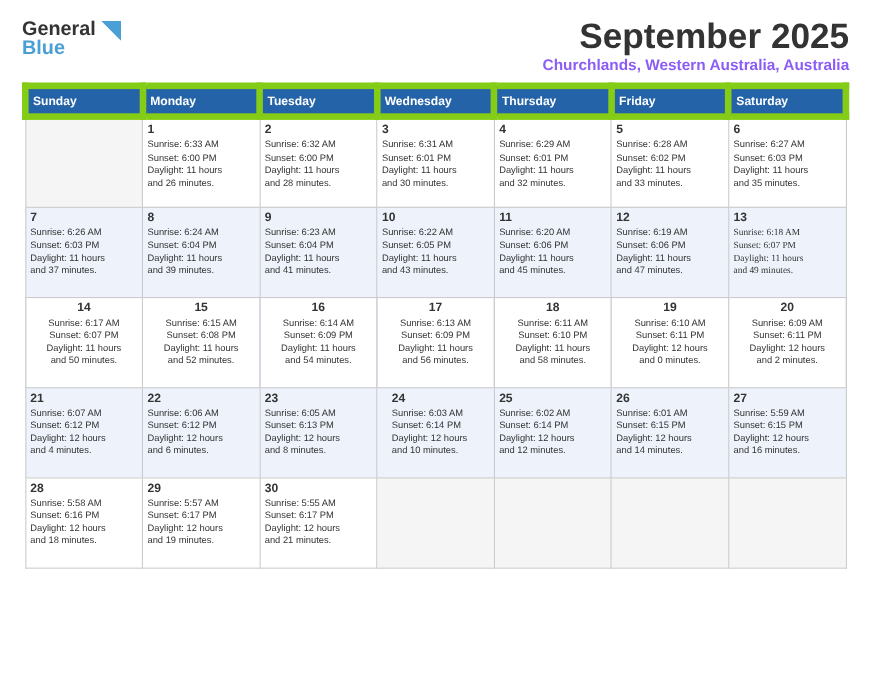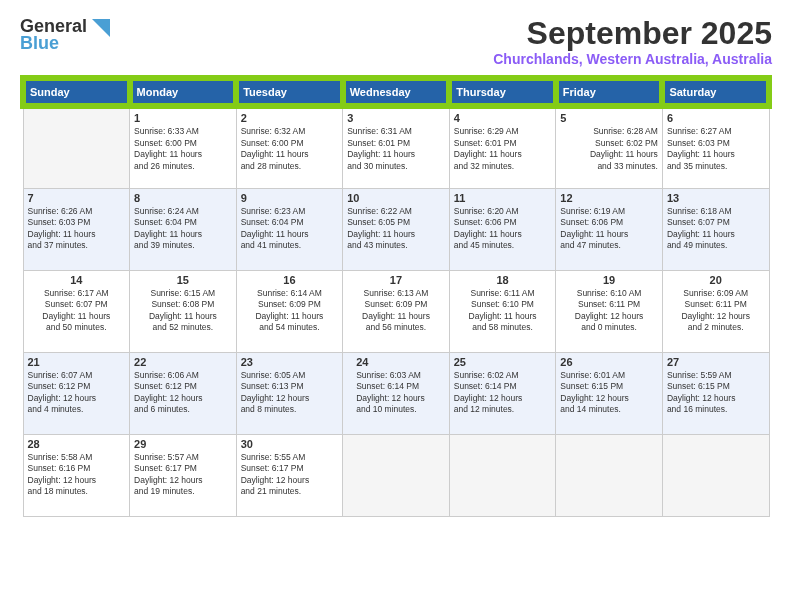--- a/index.html
+++ b/index.html
@@ -140,21 +140,21 @@
           </td>
           <td style="background: rgb(255, 255, 255);">
             <span class="day-num">4</span>
             <div class="day-info" style="white-space: pre-line;">Sunrise: 6:29 AM
 Sunset: 6:01 PM
 Daylight: 11 hours
 and 32 minutes.</div>
           </td>
           <td style="background: rgb(255, 255, 255);">
             <span class="day-num">5</span>
-            <div class="day-info" style="white-space: pre-line; text-align: right;">Sunrise: 6:28 AM
+            <div class="day-info" style="white-space: pre-line;">Sunrise: 6:28 AM
 Sunset: 6:02 PM
 Daylight: 11 hours
 and 33 minutes.</div>
           </td>
           <td style="background: rgb(255, 255, 255);">
             <span class="day-num">6</span>
             <div class="day-info" style="white-space: pre-line;">Sunrise: 6:27 AM
 Sunset: 6:03 PM
 Daylight: 11 hours
 and 35 minutes.</div>
@@ -198,21 +198,21 @@
           </td>
           <td style="background: rgb(237, 242, 251);">
             <span class="day-num">12</span>
             <div class="day-info" style="white-space: pre-line;">Sunrise: 6:19 AM
 Sunset: 6:06 PM
 Daylight: 11 hours
 and 47 minutes.</div>
           </td>
           <td style="background: rgb(237, 242, 251);">
             <span class="day-num">13</span>
-            <div class="day-info" style="white-space: pre-line;">Sunrise: 6:18 AM
+            <div class="day-info" style="white-space: pre-line; font-family: Liberation Serif, serif;">Sunrise: 6:18 AM
 Sunset: 6:07 PM
 Daylight: 11 hours
 and 49 minutes.</div>
           </td>
         </tr>
         <tr style="background: #6d28d9; text-align: center;">
           <td style="background: rgb(255, 255, 255);">
             <span class="day-num">14</span>
             <div class="day-info" style="white-space: pre-line;">Sunrise: 6:17 AM
 Sunset: 6:07 PM

